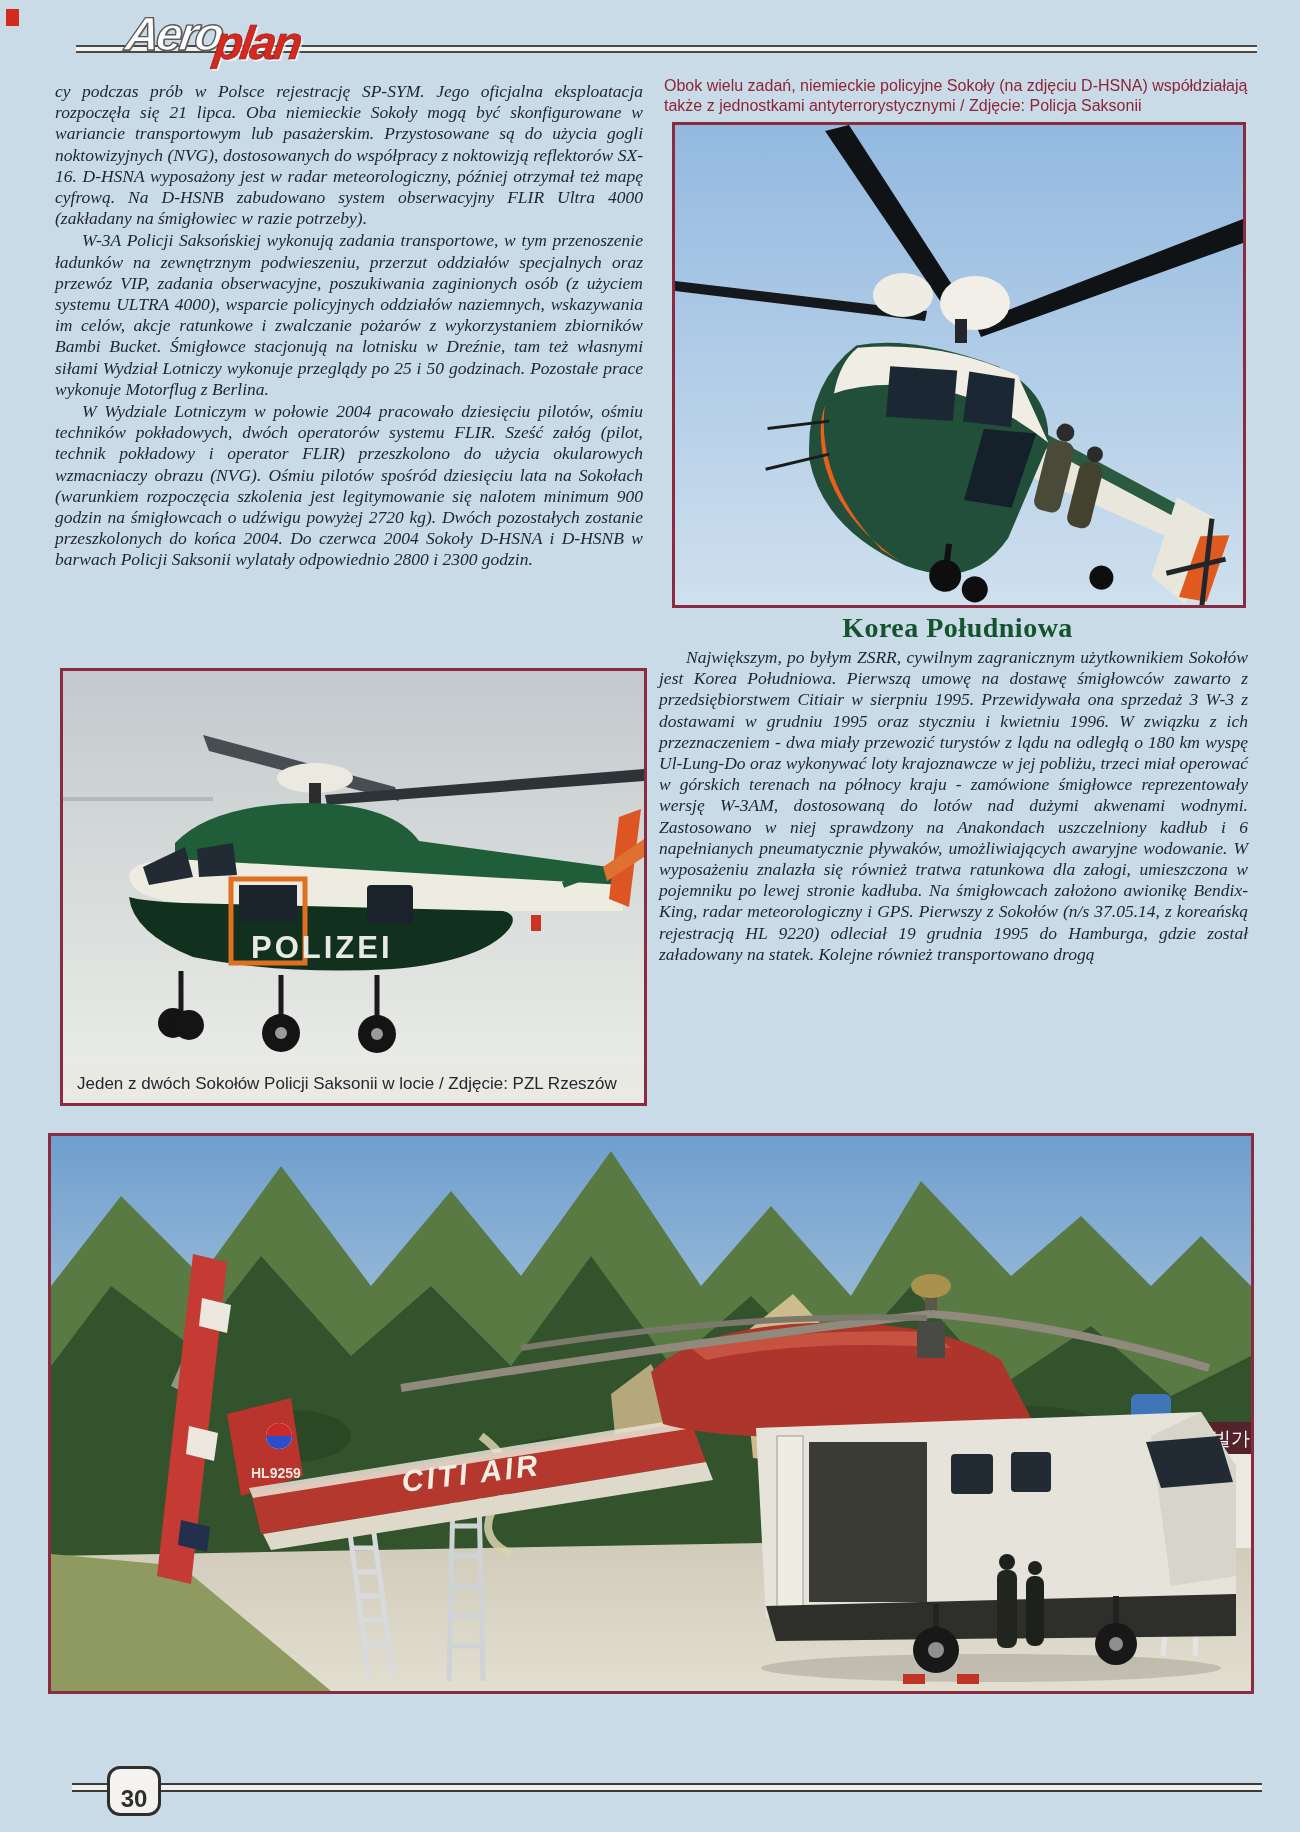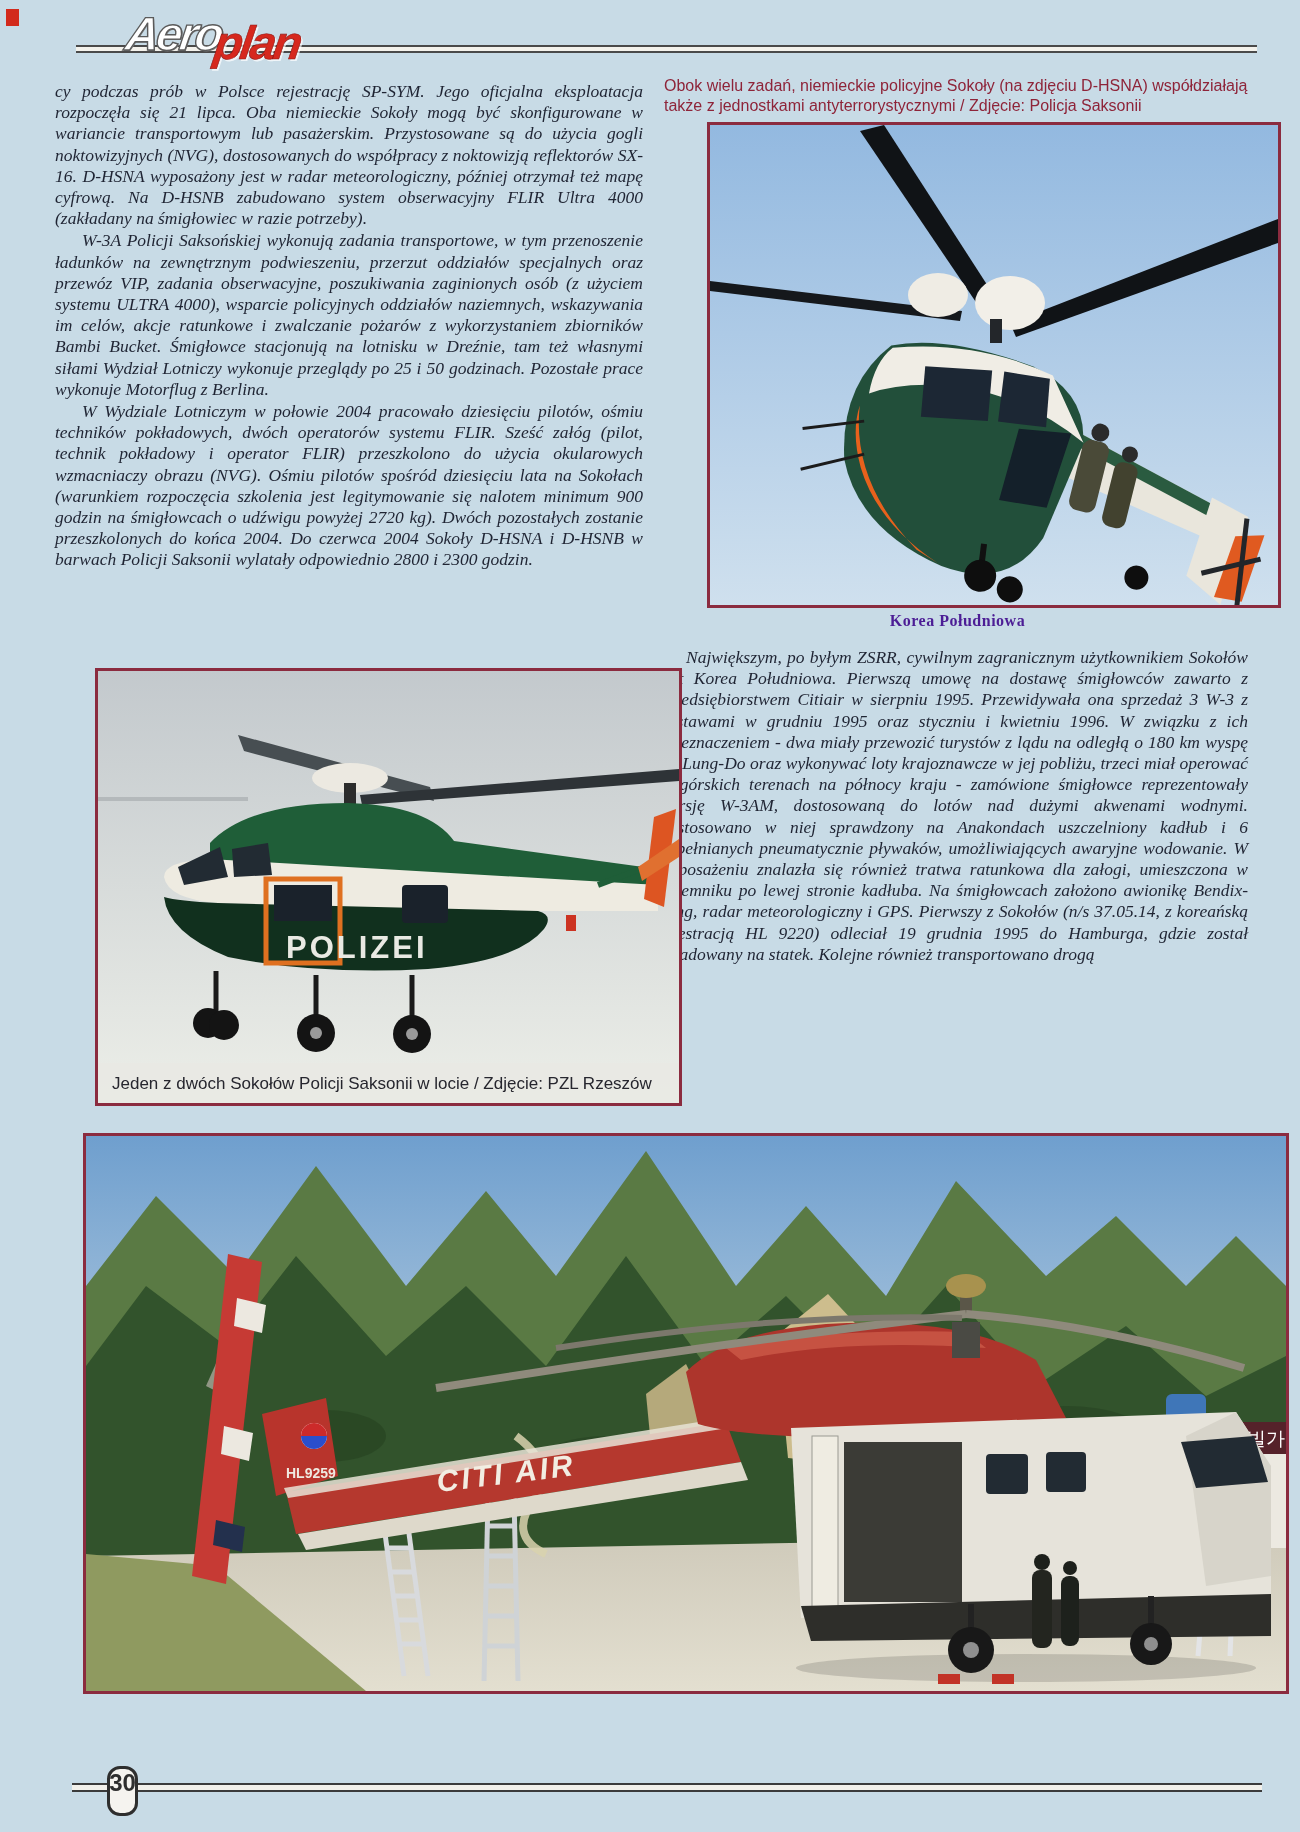--- a/index.html
+++ b/index.html
@@ -21,33 +21,33 @@
   
   .col{position:absolute;text-align:justify;font-size:17.5px;line-height:21.2px;font-style:italic;}
   .col p{margin:0 0 1px 0;}
   .col p.indent{text-indent:27px;}
   .left-col{left:55px;top:81px;width:588px;}
   .right-col-text{left:659px;top:647px;width:589px;}
   .photo-caption{font-family:Liberation Sans, sans-serif;color:#8e2439;font-size:16px;line-height:20px;}
   .caption-top-right{position:absolute;left:664px;top:76px;width:588px;}
   .caption-bottom{position:absolute;left:57px;top:1701px;width:1210px;font-size:15.5px;}
   .section-heading{position:absolute;left:663px;top:612px;width:589px;text-align:center;
-    font-weight:bold;font-size:16px;color:#4c1d95;letter-spacing:.5px;}
-  
-  .photo{position:absolute;border:3px solid #8b2b3f;box-sizing:border-box;background:#bcd;margin-left:35px;}
+    font-weight:bold;font-size:28px;color:#14532d;letter-spacing:.5px;}
+  
+  .photo{position:absolute;border:3px solid #8b2b3f;box-sizing:border-box;background:#bcd;}
   .photo svg{display:block;width:100%;height:100%;}
   .photo-1{left:672px;top:122px;width:574px;height:486px;}
   .photo-2{left:60px;top:668px;width:587px;height:438px;}
   .photo-3{left:48px;top:1133px;width:1206px;height:561px;}
   
   .footer-rule{position:absolute;left:72px;top:1783px;width:1190px;height:5px;
     background:#f2f0ea;border-top:2px solid #3b3b3b;border-bottom:2px solid #3b3b3b;}
-  .page-badge{position:absolute;left:107px;top:1766px;width:31px;height:50px;box-sizing:border-box;
+  .page-badge{position:absolute;left:107px;top:1766px;width:54px;height:50px;box-sizing:border-box;
     border:3px solid #2e2e2e;border-radius:13px;background:#f5f3ef;z-index:2;
-    display:flex;align-items:flex-start;justify-content:center;
+    display:flex;align-items:flex-end;justify-content:center;
     font-family:"Liberation Sans",sans-serif;font-weight:bold;font-size:24px;color:#2e2e2e;}
   .svg-caption{font-family:"Liberation Sans",sans-serif;}
 </style>
 </head>
 <body>
 
 <div class="page">
 
   <div class="corner-mark"></div>
   <div class="header-rule"></div>

